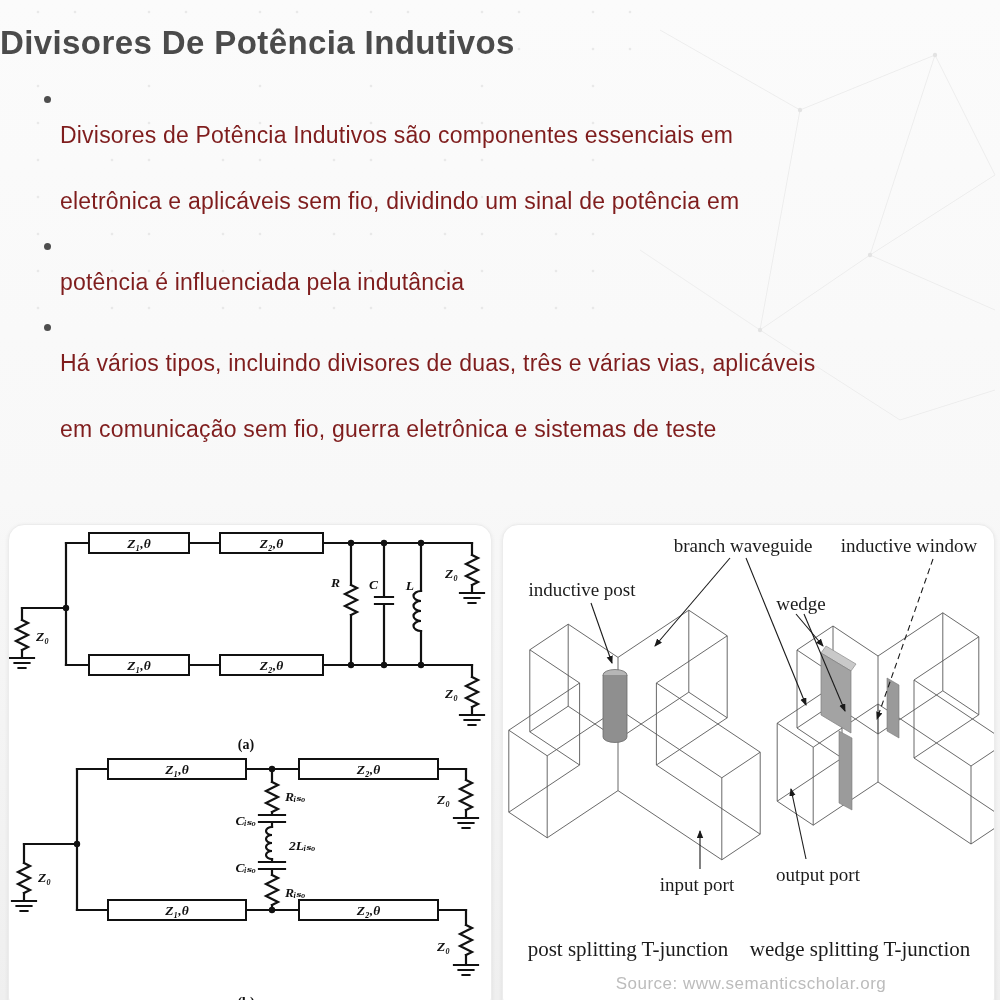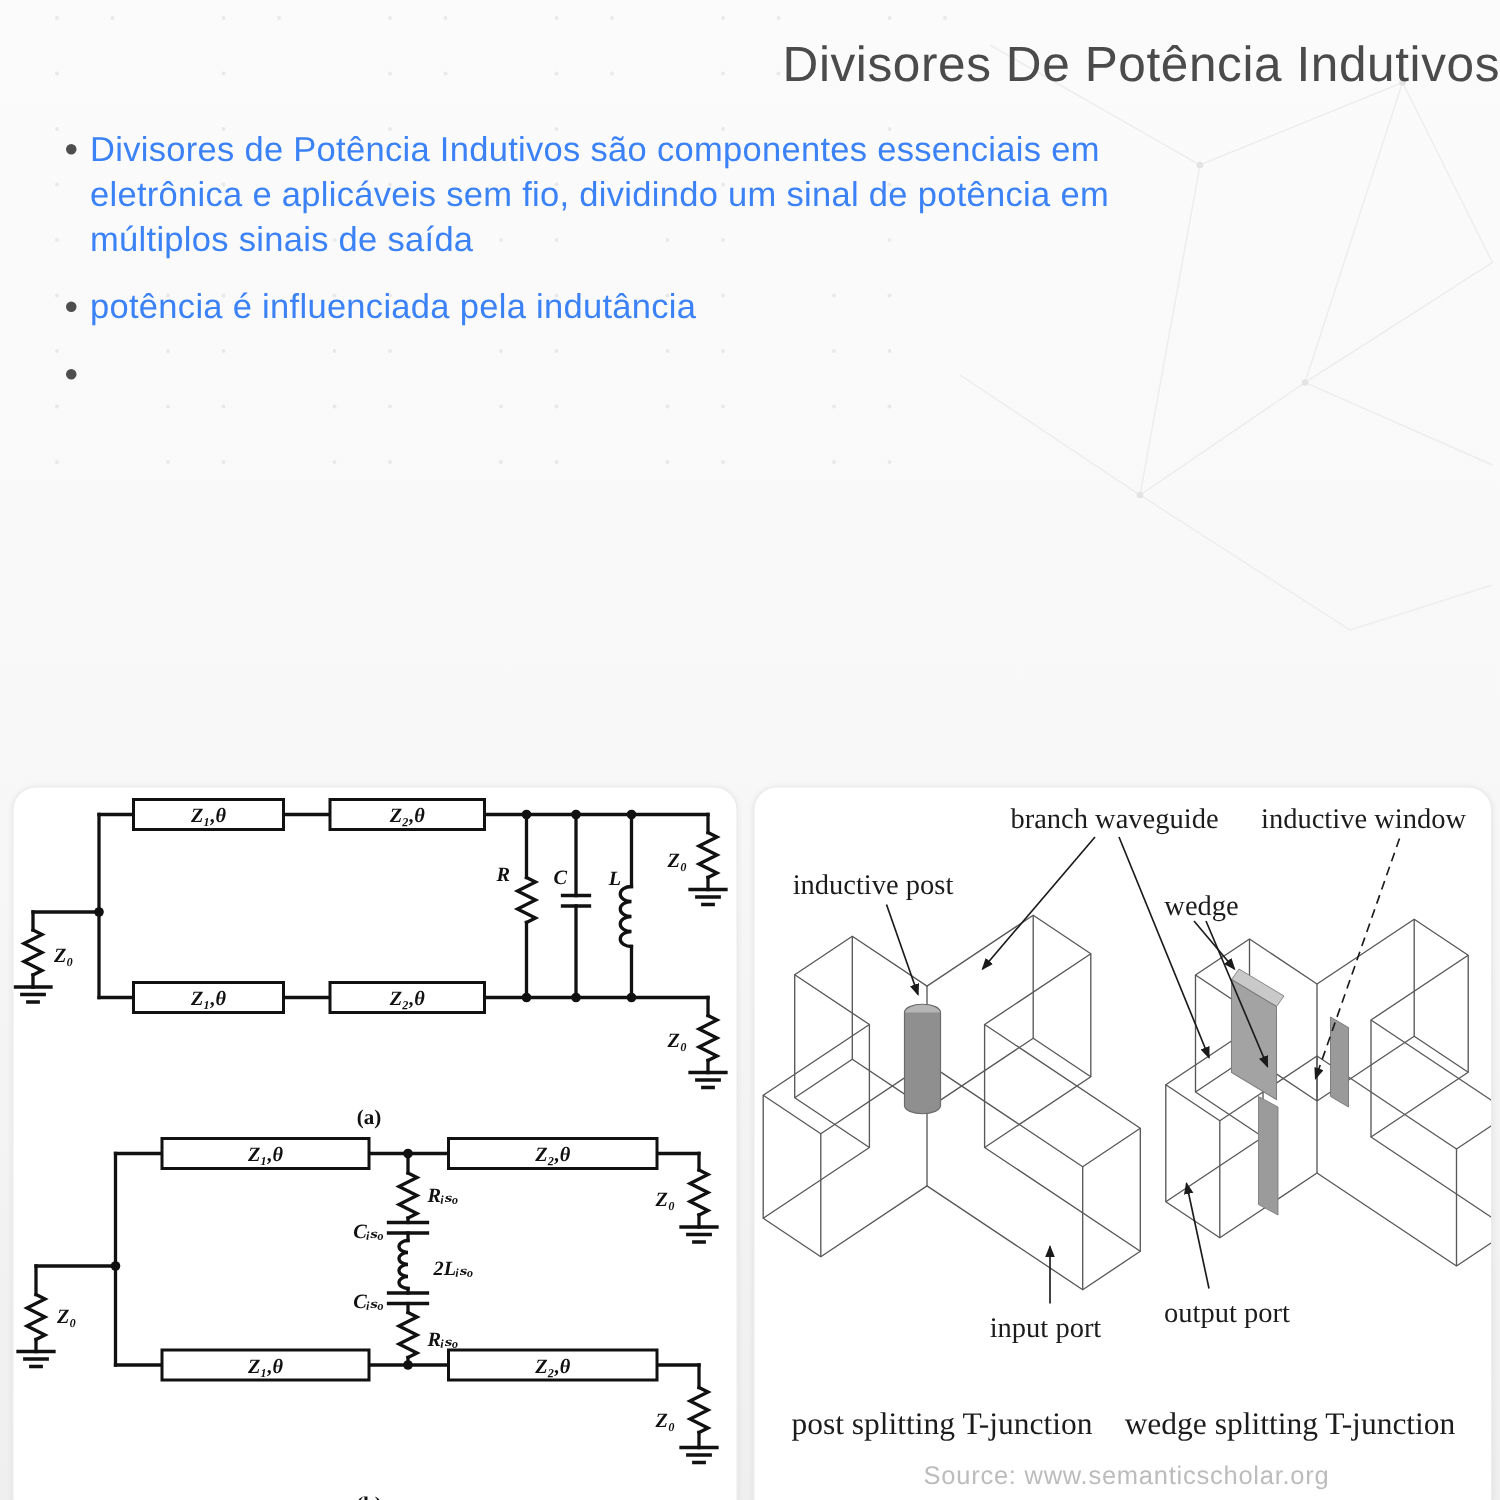--- a/index.html
+++ b/index.html
@@ -5,32 +5,33 @@
   * { margin:0; padding:0; box-sizing:border-box; }
   html,body { width:1000px; height:1000px; overflow:hidden; }
   body {
     font-family:"Liberation Sans","DejaVu Sans",sans-serif;
     background:linear-gradient(180deg,#fbfbfb 0%,#f8f8f8 50%,#efefef 100%);
     position:relative;
   }
   #bgdeco { position:absolute; left:0; top:0; z-index:0; }
   .content { position:relative; z-index:1; }
   .page-title {
-    margin-top:24px; text-align:right;
-    font-size:33px; font-weight:400; letter-spacing:.4px; color:#4b4b4b;
+    margin-top:24px; text-align:left;
+    font-size:33px; font-weight:700; letter-spacing:.4px; color:#4b4b4b;
   }
   .bullets { margin:22px 30px 0 44px; }
   .bullet { display:flex; margin-bottom:15px; }
   .bullet .dot {
     width:7px; height:7px; border-radius:50%; background:#4e4e4e;
     margin:12px 9px 0 0; flex:none;
   }
   .bullet .line {
-    font-size:23px; line-height:30px; color:#3b82f6; letter-spacing:.2px;
+    font-size:23px; line-height:30px; color:#7f1d1d; letter-spacing:.2px;
     white-space:nowrap;
+    margin-top:36px;
   }
   .card {
     position:absolute; top:500px; height:490px; background:#ffffff;
     border-radius:16px; border:1px solid #ececec;
     box-shadow:0 1px 4px rgba(0,0,0,.07); overflow:hidden; z-index:1;
   }
   #card-circuit { left:8px;  width:484px; }
   #card-waveguide { left:502px; width:493px; }
   .card svg { display:block; }
   text { user-select:none; }
@@ -156,31 +157,34 @@
 
 <div class="content">
   <div class="page-title">Divisores De Potência Indutivos</div>
 
   <div class="bullets">
     <div class="bullet">
       <span class="dot"></span>
       <div>
         <div class="line">Divisores de Potência Indutivos são componentes essenciais em</div>
         <div class="line">eletrônica e aplicáveis sem fio, dividindo um sinal de potência em</div>
-        <div class="line">múltiplos sinais de saída</div>
       </div>
     </div>
     <div class="bullet">
       <span class="dot"></span>
       <div>
         <div class="line">potência é influenciada pela indutância</div>
       </div>
     </div>
     <div class="bullet">
       <span class="dot"></span>
+      <div>
+        <div class="line">Há vários tipos, incluindo divisores de duas, três e várias vias, aplicáveis</div>
+        <div class="line">em comunicação sem fio, guerra eletrônica e sistemas de teste</div>
+      </div>
     </div>
   </div>
 
   <div class="card" id="card-circuit">
     <svg width="484" height="490" viewBox="0 0 484 490">
       <g id="cktg" stroke="#111" stroke-width="2.2" fill="none" stroke-linecap="square">
           <line x1="57" y1="18" x2="80" y2="18"></line>
           <line x1="180" y1="18" x2="211" y2="18"></line>
           <line x1="314" y1="18" x2="463" y2="18"></line>
           <line x1="57" y1="140" x2="80" y2="140"></line>

